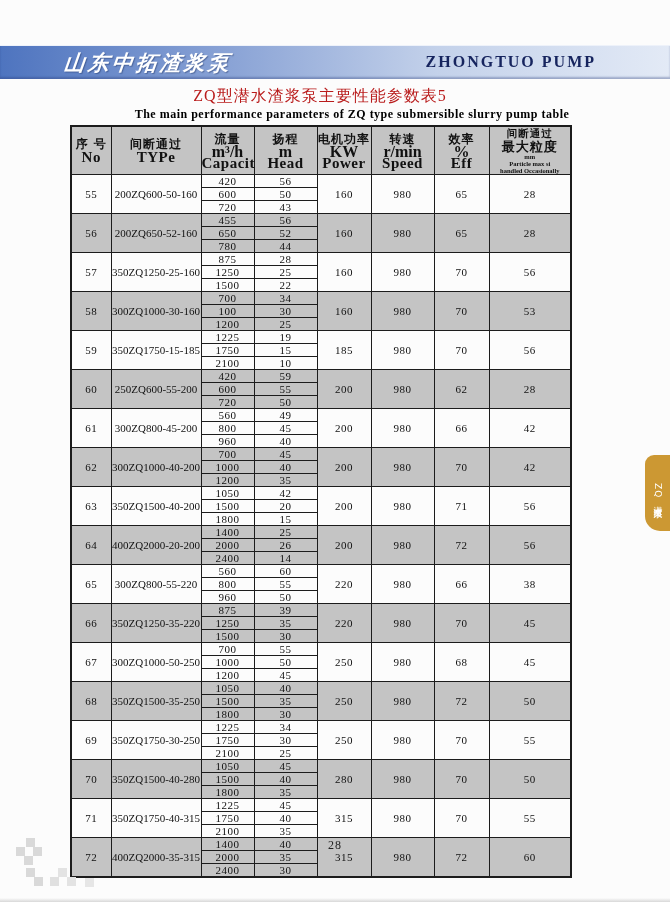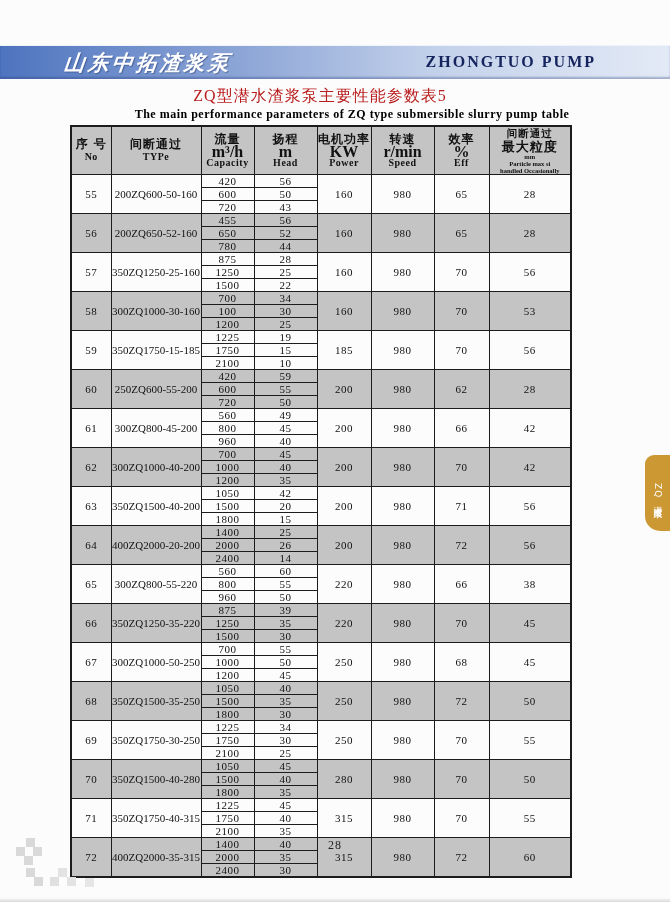--- a/index.html
+++ b/index.html
@@ -51,21 +51,21 @@
     border:2px solid var(--border);
     font-size:11px;
   }
   table.spec th,table.spec td{
     border:1px solid var(--border);
     padding:0;text-align:center;vertical-align:middle;
     overflow:hidden;white-space:nowrap;
   }
   table.spec thead th{height:43px;background:var(--stripe);font-weight:bold;}
   .h-cn{font-family:"DejaVu Sans","Liberation Sans",sans-serif;font-size:12px;font-weight:bold;letter-spacing:1px;line-height:13px;}
-  .h-en{font-size:10px;font-weight:bold;line-height:12px;letter-spacing:.5px;}
+  .h-en{font-size:15px;font-weight:bold;line-height:12px;letter-spacing:.5px;}
   .h-sub{font-size:16px;font-weight:bold;line-height:11px;}
   .h-tiny{font-size:6.5px;font-weight:bold;line-height:7px;letter-spacing:0;}
   table.spec tbody td{height:12px;line-height:12px;letter-spacing:.5px;}
   table.spec tbody td.cell-type{font-size:11px;letter-spacing:0;}
   table.spec tbody tr.striped td{background:var(--stripe);}
   
   .side-tab{
     position:absolute;right:0;top:455px;width:25px;height:76px;
     background:var(--tab);border-radius:9px 0 0 15px;
     display:flex;align-items:center;justify-content:center;

